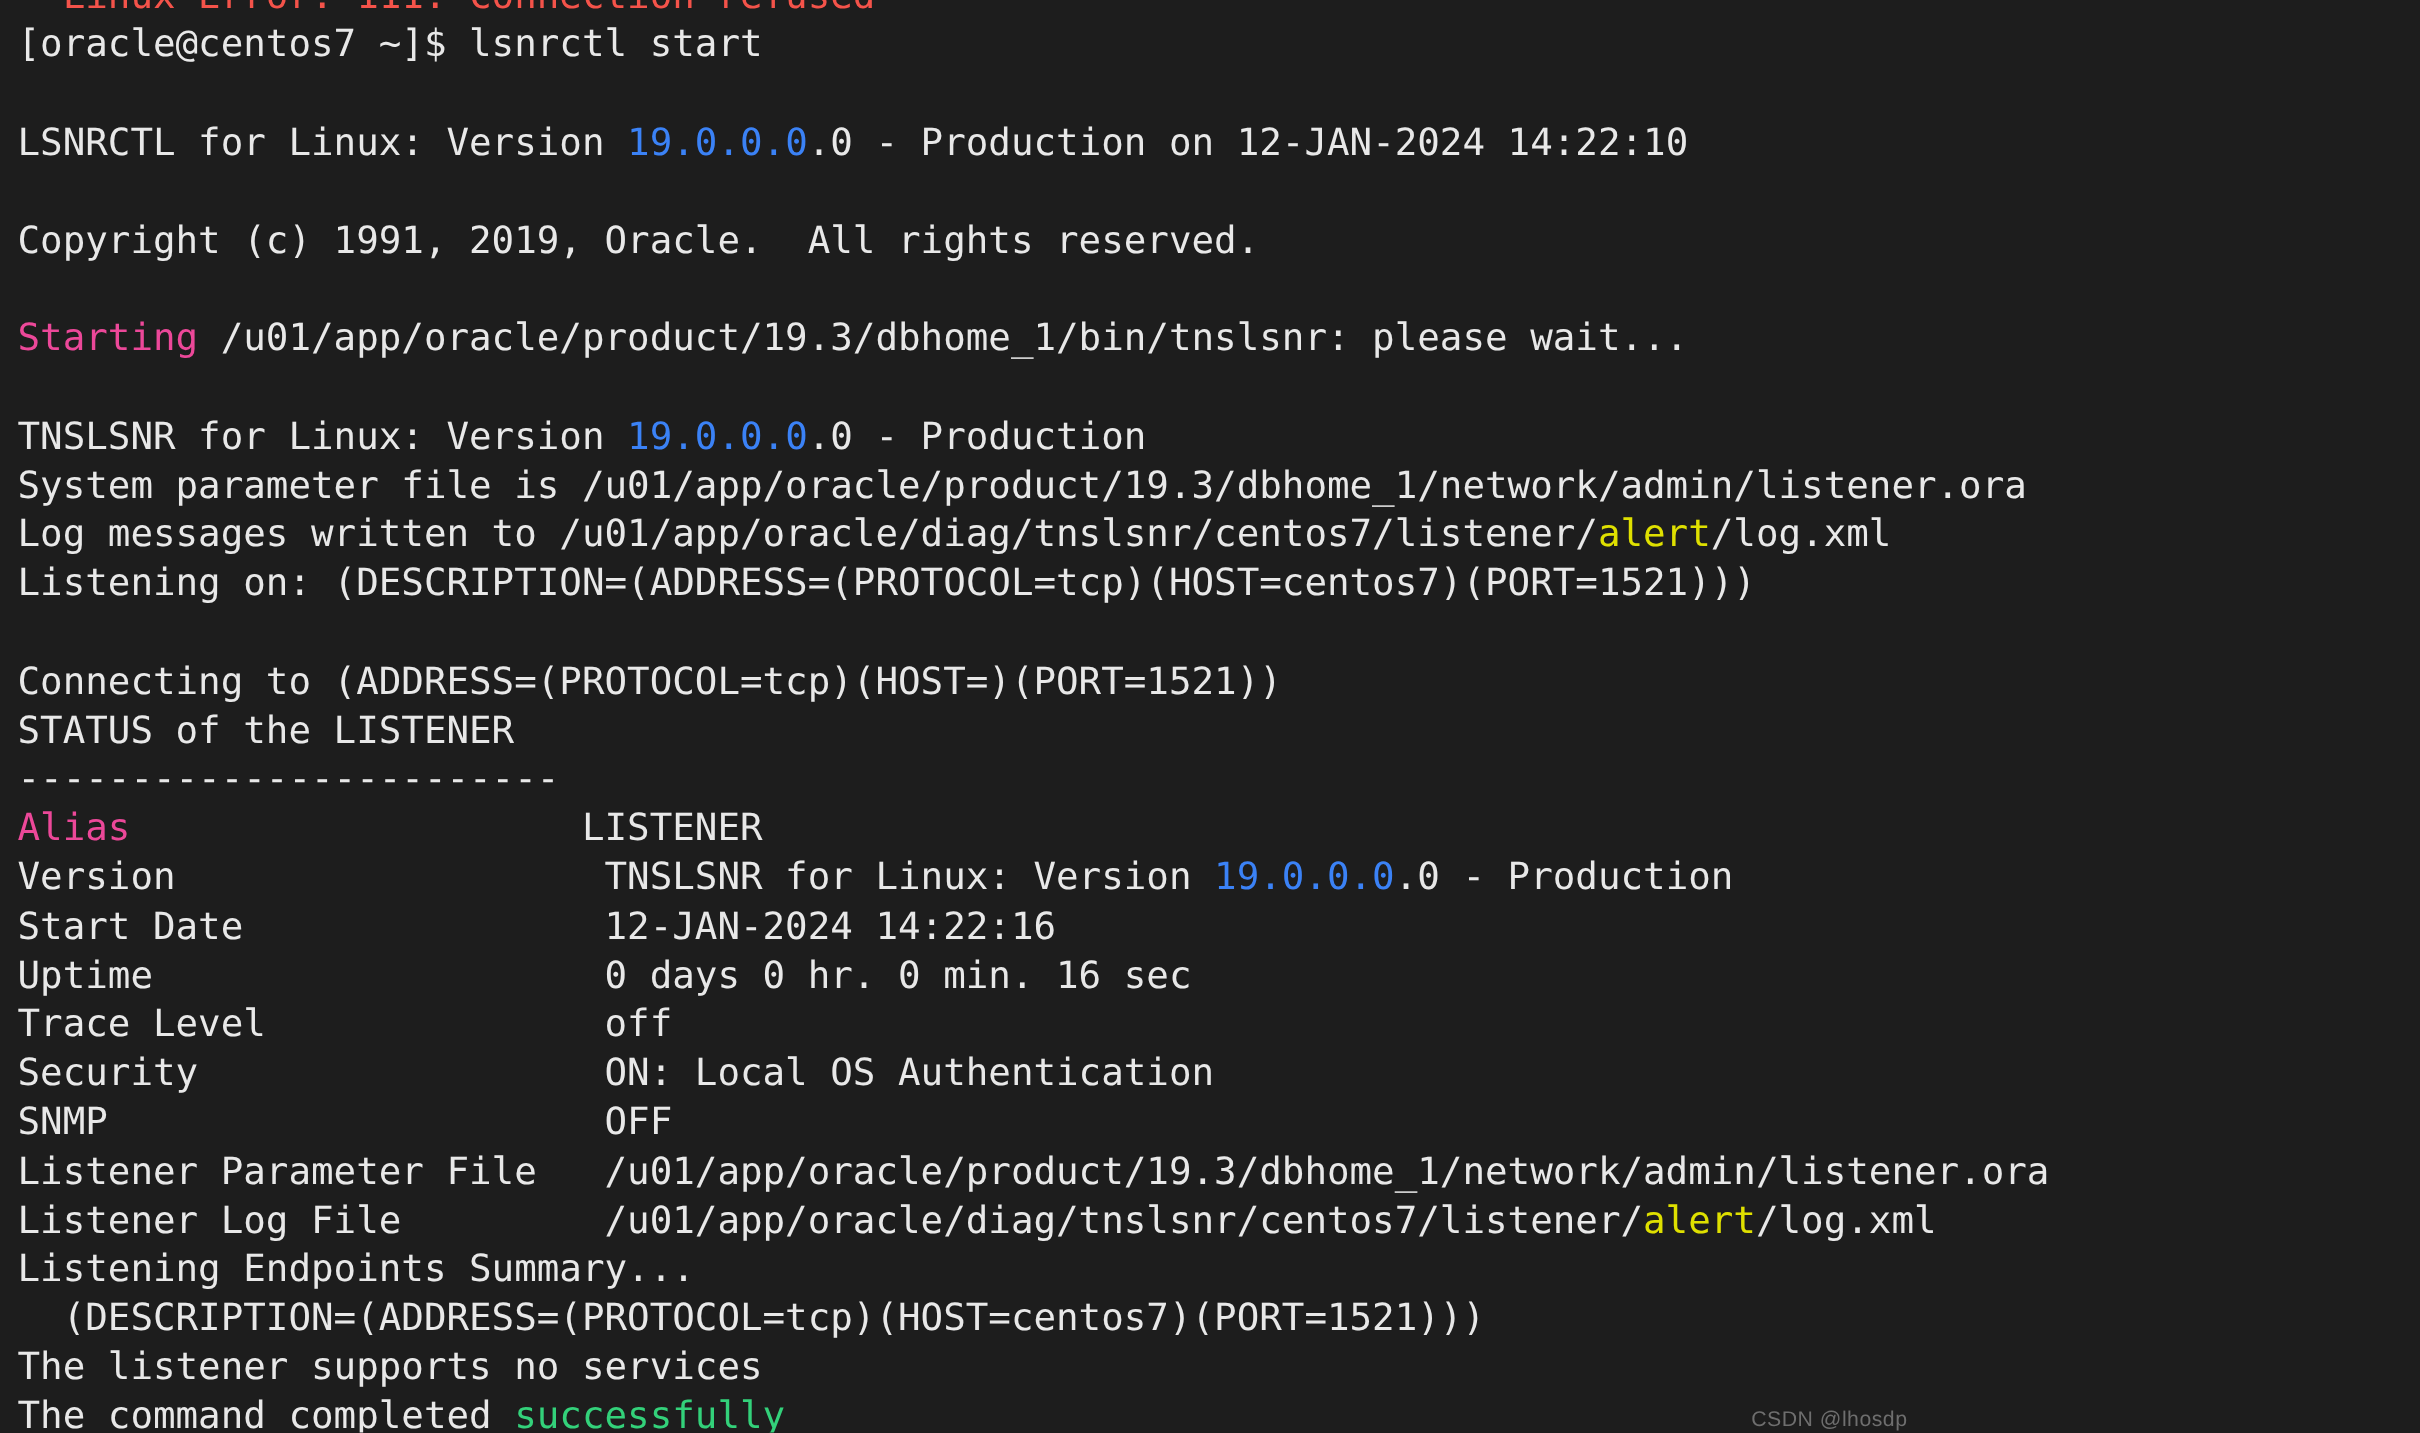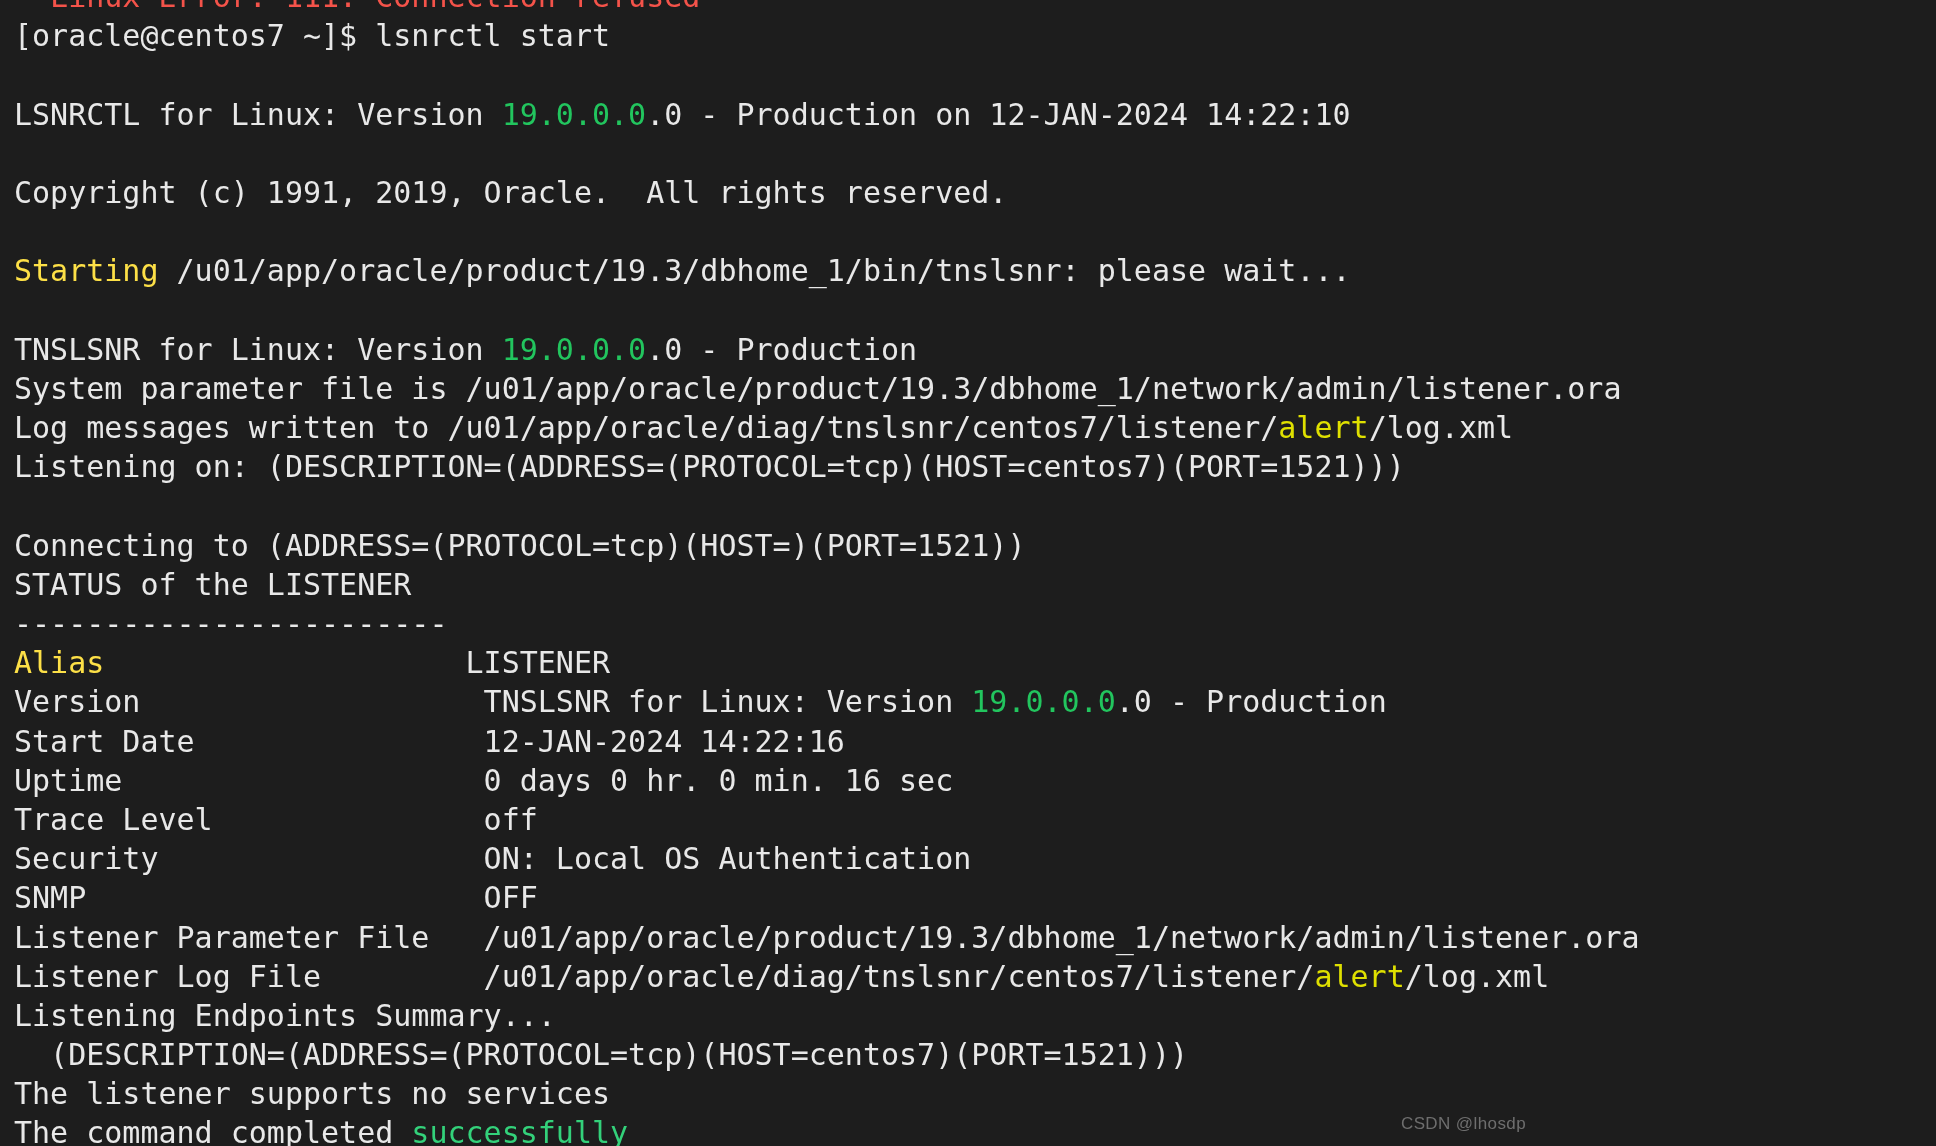--- a/index.html
+++ b/index.html
@@ -32,29 +32,29 @@
     color: #e6e6e6;
     white-space: pre;
     font-family: "DejaVu Sans Mono", "Liberation Mono", monospace;
   }
   .line {
     white-space: pre;
     height: 39.2px;
     font-variant-ligatures: none;
   }
   .c-white   { color: #e8e8e8; }
-  .c-magenta { color: #22c55e; }
-  .c-cyan    { color: #fde047; }
+  .c-magenta { color: #3b82f6; }
+  .c-cyan    { color: #ec4899; }
   .c-yellow  { color: #dfe000; margin-top: 12px; }
   .c-green   { color: #33d17a; }
   .c-red     { color: #f4534a; }
   .watermark {
     position: absolute;
     right: 18px;
-    bottom: 12px;
+    bottom: 0;
     font-family: "Liberation Sans", sans-serif;
     font-size: 17px;
     color: #6e6e6e;
     letter-spacing: 0.4px;
     white-space: pre;
   }
 </style>
 </head>
 <body>
 

